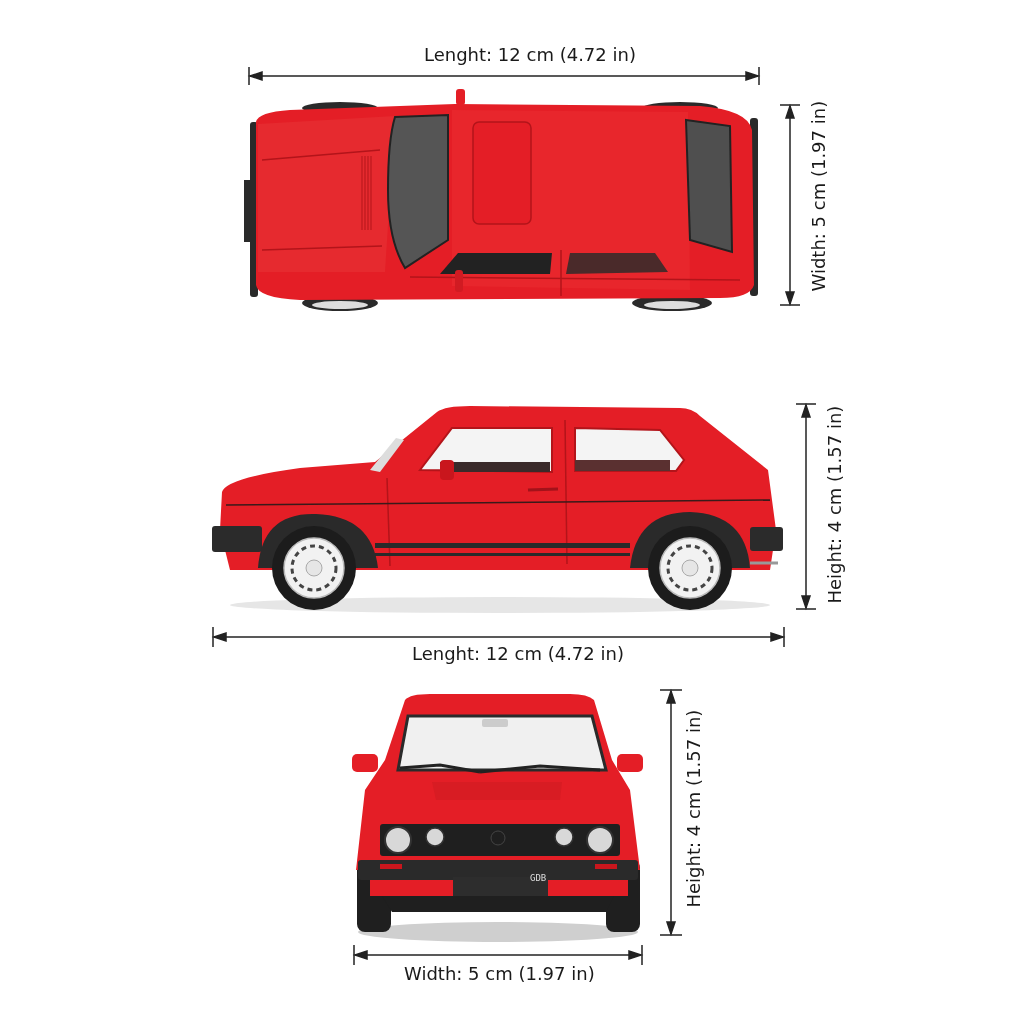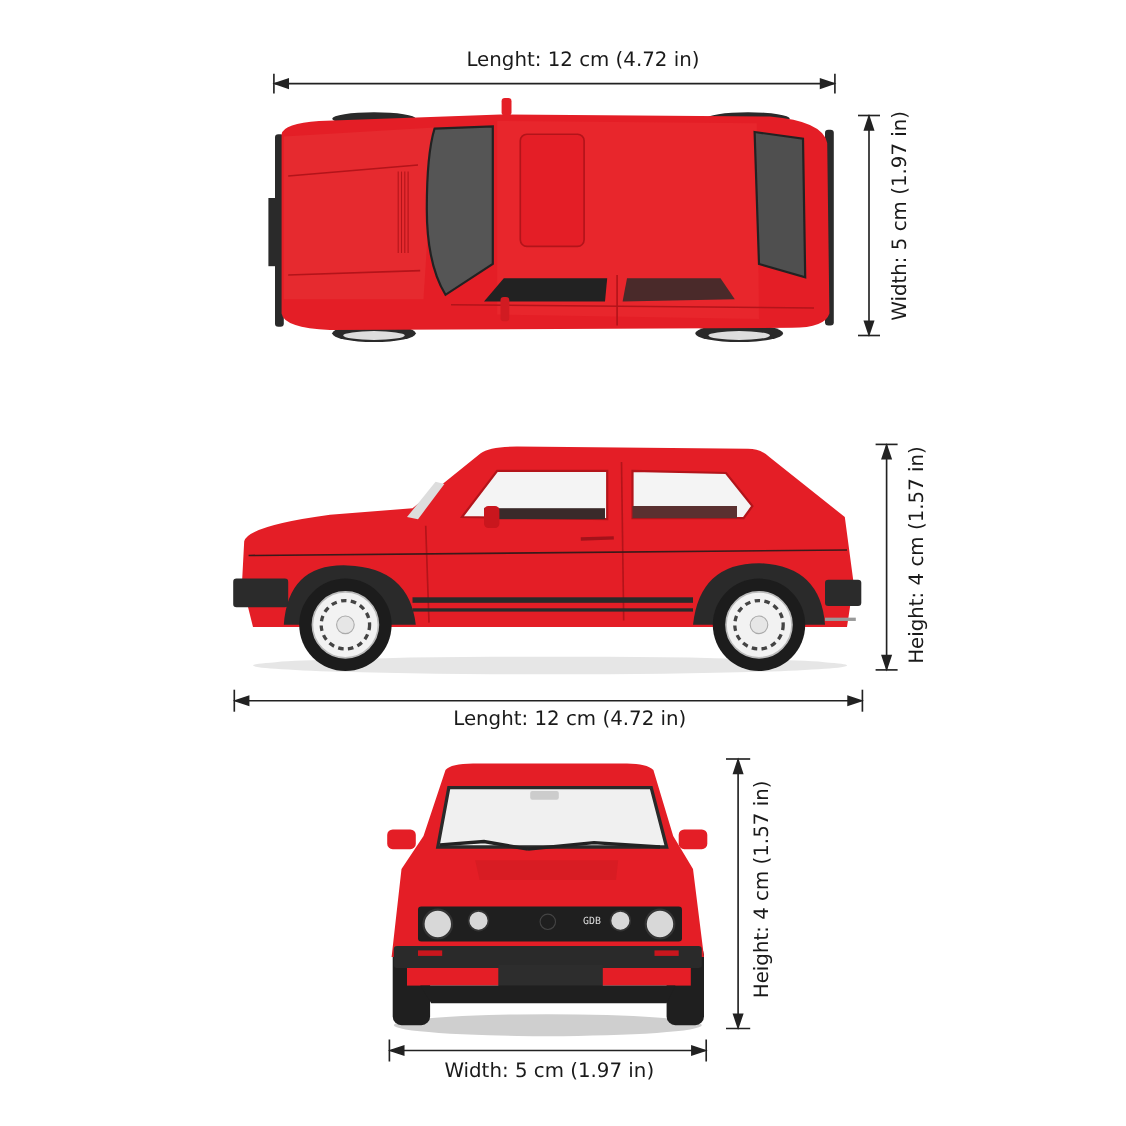--- a/index.html
+++ b/index.html
@@ -1,17 +1,17 @@
 <!DOCTYPE html>
 <html><head>
 <meta charset="utf-8">
 <style>
   html,body{margin:0;padding:0;background:#ffffff;}
   body{width:1024px;height:1024px;position:relative;overflow:hidden;font-family:"DejaVu Sans","Liberation Sans",sans-serif;color:#1a1a1a;}
-  .abs{position:absolute;}
+  .abs{position:absolute;margin-top:40px;}
   .label{position:absolute;font-size:18px;white-space:nowrap;color:#1a1a1a;}
   .vlabel{position:absolute;font-size:18px;white-space:nowrap;transform-origin:center center;transform:rotate(-90deg);color:#1a1a1a;}
   svg{position:absolute;left:0;top:0;}
 </style>
 </head>
 <body>
 
 <div>
   <div class="label" style="left:424px;top:44px;">Lenght: 12 cm (4.72 in)</div>
   <svg width="1024" height="1024">

